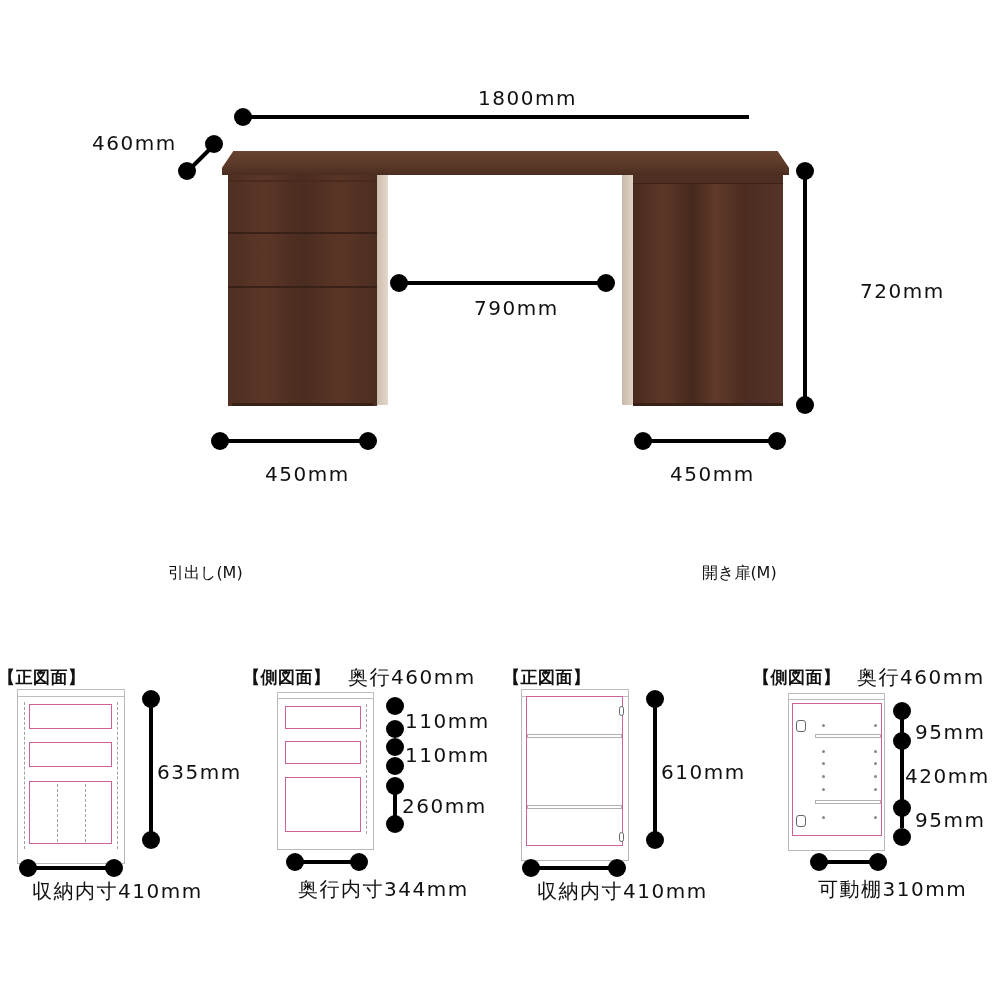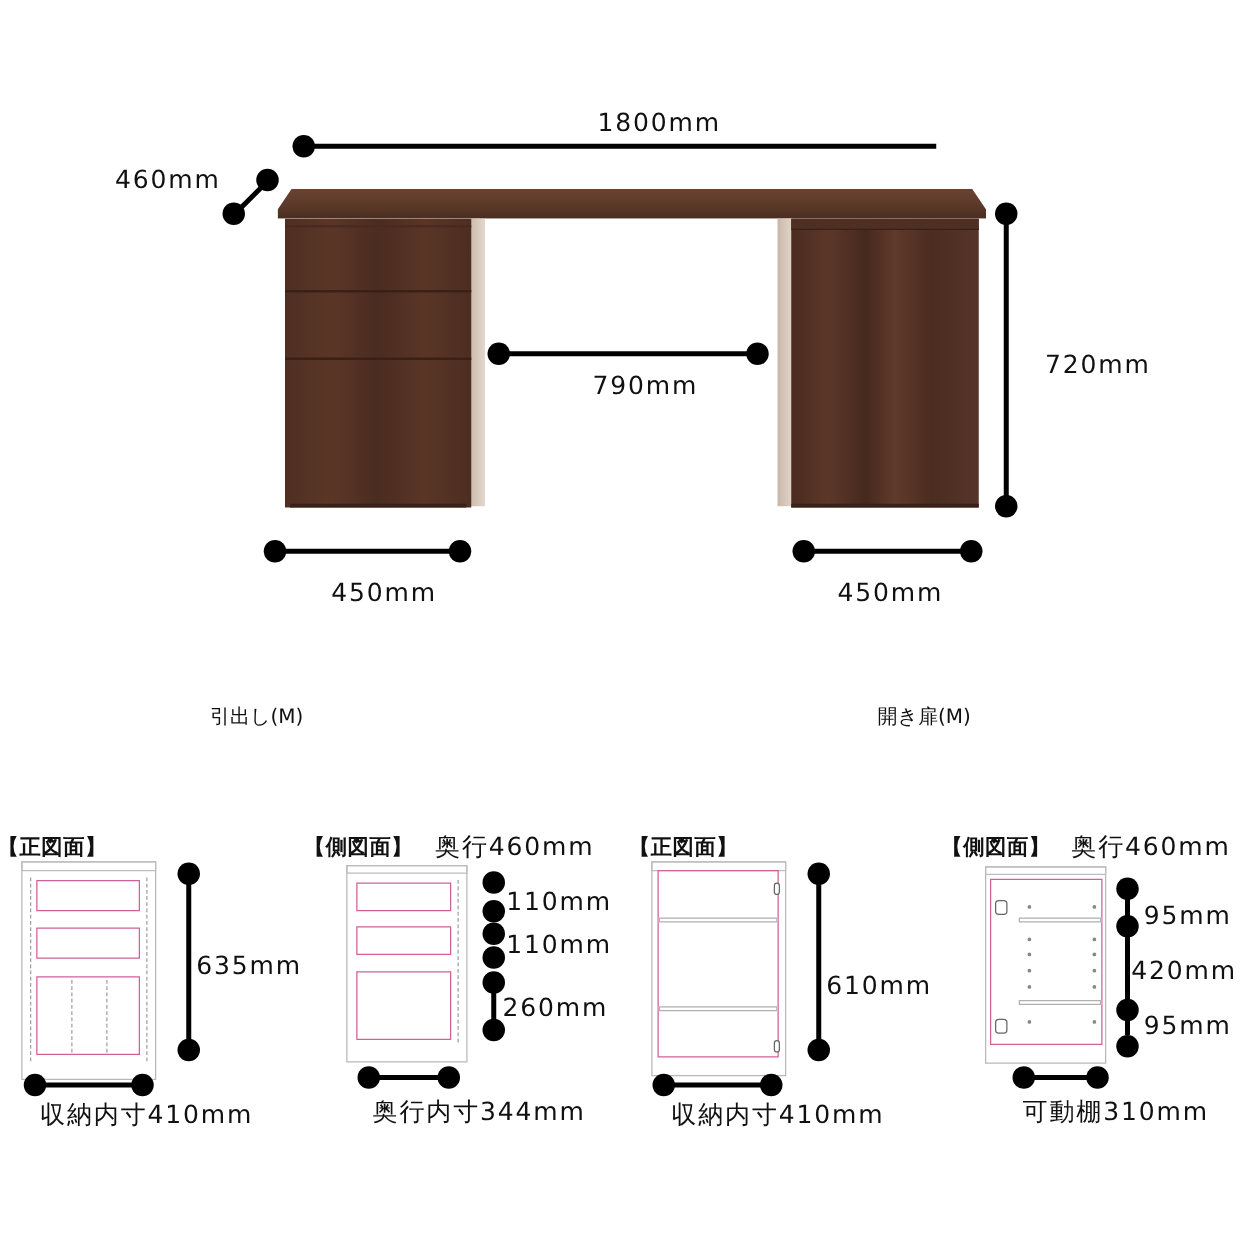--- a/index.html
+++ b/index.html
@@ -58,21 +58,21 @@
   </div>
 
   <div class="dot" style="left:390px; top:274px;"></div>
   <div class="dot" style="left:597px; top:274px;"></div>
   <div class="hline" style="left:399px; top:281px; width:207px;"></div>
   <div class="lbl" style="left:474px; top:296px;">790mm</div>
 
   <div class="dot" style="left:796px; top:162px;"></div>
   <div class="vline" style="left:803px; top:171px; height:234px;"></div>
   <div class="dot" style="left:796px; top:396px;"></div>
-  <div class="lbl" style="left:836px; top:279px;">720mm</div>
+  <div class="lbl" style="left:860px; top:279px;">720mm</div>
 
   <div class="dot" style="left:211px; top:432px;"></div>
   <div class="dot" style="left:359px; top:432px;"></div>
   <div class="hline" style="left:220px; top:439px; width:148px;"></div>
   <div class="lbl" style="left:265px; top:462px;">450mm</div>
 
   <div class="dot" style="left:634px; top:432px;"></div>
   <div class="dot" style="left:768px; top:432px;"></div>
   <div class="hline" style="left:643px; top:439px; width:134px;"></div>
   <div class="lbl" style="left:670px; top:462px;">450mm</div>
@@ -132,21 +132,21 @@
   <div class="box" style="left:521px; top:689px; width:108px; height:172px;"></div>
   <div class="gray" style="left:521px; top:689px; width:108px; height:8px;"></div>
   <div class="pink" style="left:526px; top:696px; width:97px; height:150px;"></div>
   <div class="shelf" style="left:527px; top:734px; width:95px;"></div>
   <div class="shelf" style="left:527px; top:805px; width:95px;"></div>
   <div class="hinge" style="left:619px; top:706px; width:3px; height:8px;"></div>
   <div class="hinge" style="left:619px; top:832px; width:3px; height:8px;"></div>
   <div class="dot" style="left:646px; top:690px;"></div>
   <div class="vline" style="left:653px; top:699px; height:140px;"></div>
   <div class="dot" style="left:646px; top:831px;"></div>
-  <div class="lbl" style="left:661px; top:760px;margin-top:16px;">610mm</div>
+  <div class="lbl" style="left:661px; top:760px;">610mm</div>
   <div class="dot" style="left:522px; top:859px;"></div>
   <div class="hline" style="left:531px; top:866px; width:85px;"></div>
   <div class="dot" style="left:608px; top:859px;"></div>
   <div class="lbl" style="left:537px; top:878px;">収納内寸410mm</div>
 </div>
 
 <div>
   <div class="hdr" style="left:753px; top:666px;">【側図面】</div>
   <div class="lbl" style="left:857px; top:664px;">奥行460mm</div>
   <div class="box" style="left:788px; top:693px; width:97px; height:158px;"></div>

